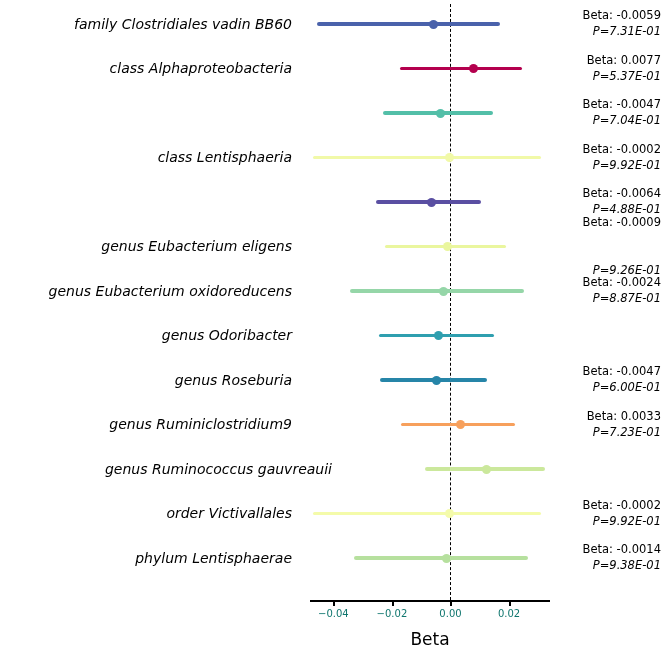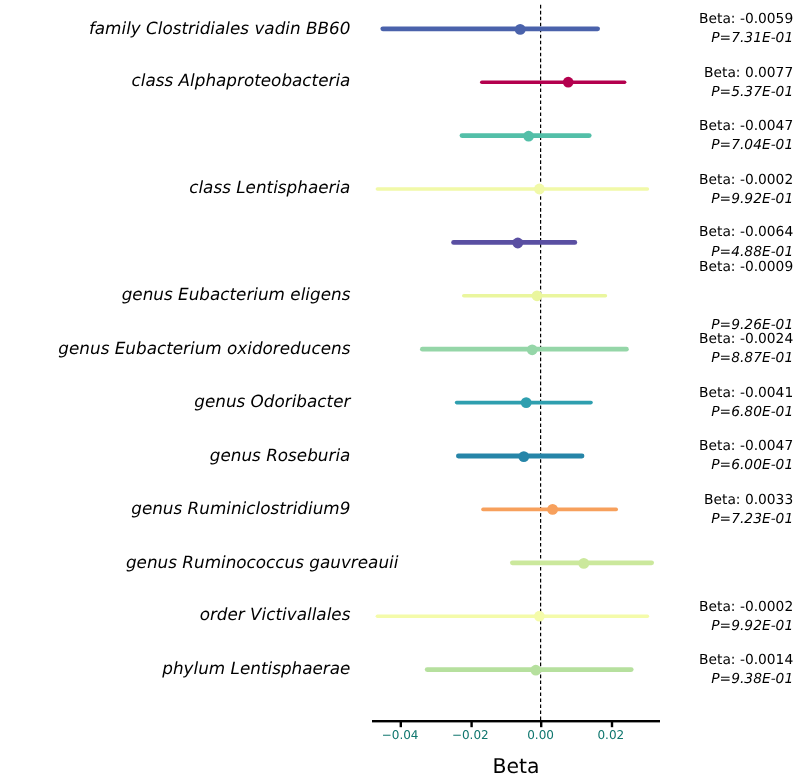--- a/index.html
+++ b/index.html
@@ -186,24 +186,20 @@
         <div class="row-dot" style="left: 438.963px; background: rgb(149, 214, 168);"></div>
         <div class="row-stats" style="left: 531.659px; width: 129.341px;">
           <div>Beta: -0.0024</div>
           <div class="pval">P=8.87E-01</div>
         </div>
       </div>
       <div class="row" style="top: 313.5px;">
         <div class="row-label">genus Odoribacter</div>
         <div class="row-line" style="left: 378.78px; width: 115.61px; background: rgb(47, 159, 175);"></div>
         <div class="row-dot" style="left: 433.988px; background: rgb(47, 159, 175);"></div>
-        <div class="row-stats" style="left: 502.39px; width: 158.61px;">
-          <div>Beta: -0.0041</div>
-          <div class="pval">P=6.80E-01</div>
-        </div>
       </div>
       <div class="row" style="top: 358px;">
         <div class="row-label">genus Roseburia</div>
         <div class="row-line" style="left: 380.244px; width: 106.829px; background: rgb(38, 133, 168);"></div>
         <div class="row-dot" style="left: 432.232px; background: rgb(38, 133, 168);"></div>
         <div class="row-stats" style="left: 495.073px; width: 165.927px;">
           <div>Beta: -0.0047</div>
           <div class="pval">P=6.00E-01</div>
         </div>
       </div>

